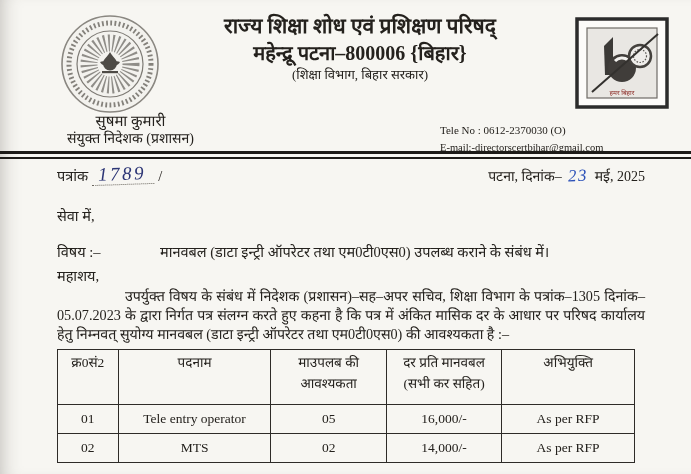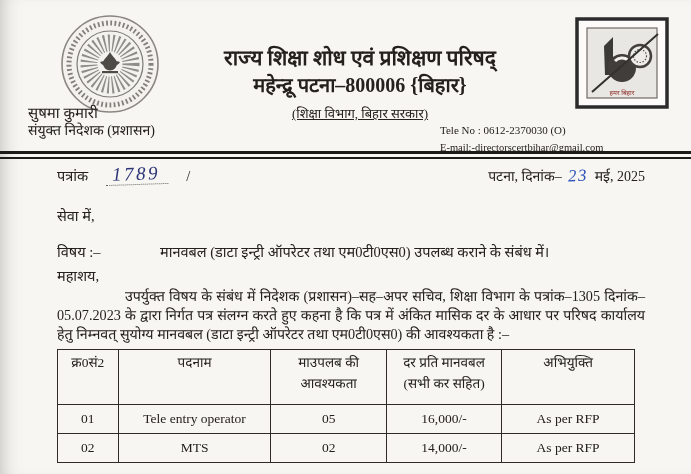--- a/index.html
+++ b/index.html
@@ -17,43 +17,43 @@
 
   
   .seal-left { position: absolute; left: 58px; top: 12px; width: 104px; height: 104px; }
   .emblem-right { position: absolute; left: 574px; top: 16px; width: 96px; height: 100px; }
 
   .title-block {
     position: absolute; top: 13px; left: 150px; width: 420px;
     text-align: center;
     font-family: "Liberation Serif", "DejaVu Serif", serif;
   }
-  .title-1 { font-size: 21px; font-weight: bold; line-height: 27px; margin-top: 32px; }
+  .title-1 { font-size: 21px; font-weight: bold; line-height: 27px; }
   .title-2 { font-size: 20px; font-weight: bold; line-height: 26px; }
-  .title-3 { font-size: 13px; line-height: 18px; margin-top: 7px; text-decoration: underline; }
-
-  .officer-block { position: absolute; left: 28px; top: 104px; width: 205px; text-align: left; }
+  .title-3 { font-size: 13px; line-height: 18px; margin-top: 0; }
+
+  .officer-block { position: absolute; left: 28px; top: 112px; width: 205px; text-align: center; }
   .officer-name { font-size: 15px; line-height: 18px; }
   .officer-desig { font-size: 14px; line-height: 17px; }
 
   .contact-block { position: absolute; left: 440px; top: 124px; width: 248px; }
   .contact-tele { font-size: 11px; line-height: 13px; }
   .contact-email { font-size: 10.5px; line-height: 12px; margin-top: 5px; }
 
   .double-rule {
     position: absolute; top: 151px; left: 0; width: 691px; height: 8px;
     border-top: 3.5px solid #1d1b18;
     border-bottom: 2px solid #1d1b18;
   }
 
   
   .content { position: absolute; top: 164px; left: 57px; width: 588px; font-size: 14.5px; }
 
   .ref-row { display: flex; justify-content: space-between; align-items: flex-end; }
-  .ref-left { display: flex; align-items: flex-end; gap: 18px; }
+  .ref-left { display: flex; align-items: flex-end; gap: 4px; }
   .hand {
     display: inline-block;
     font-style: italic;
     font-size: 19px; line-height: 19px;
     letter-spacing: 2.5px;
     color: #2c3575;
     border-bottom: 1.5px dotted #6b675f;
     padding: 0 8px 1px 6px;
     transform: rotate(-2deg);
   }

